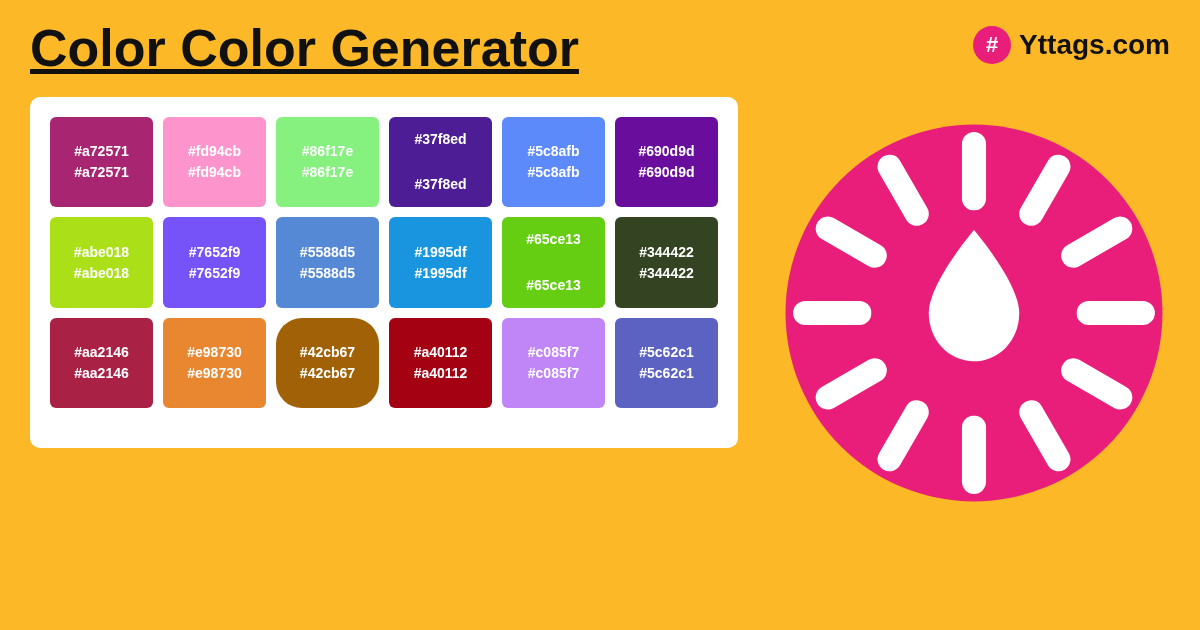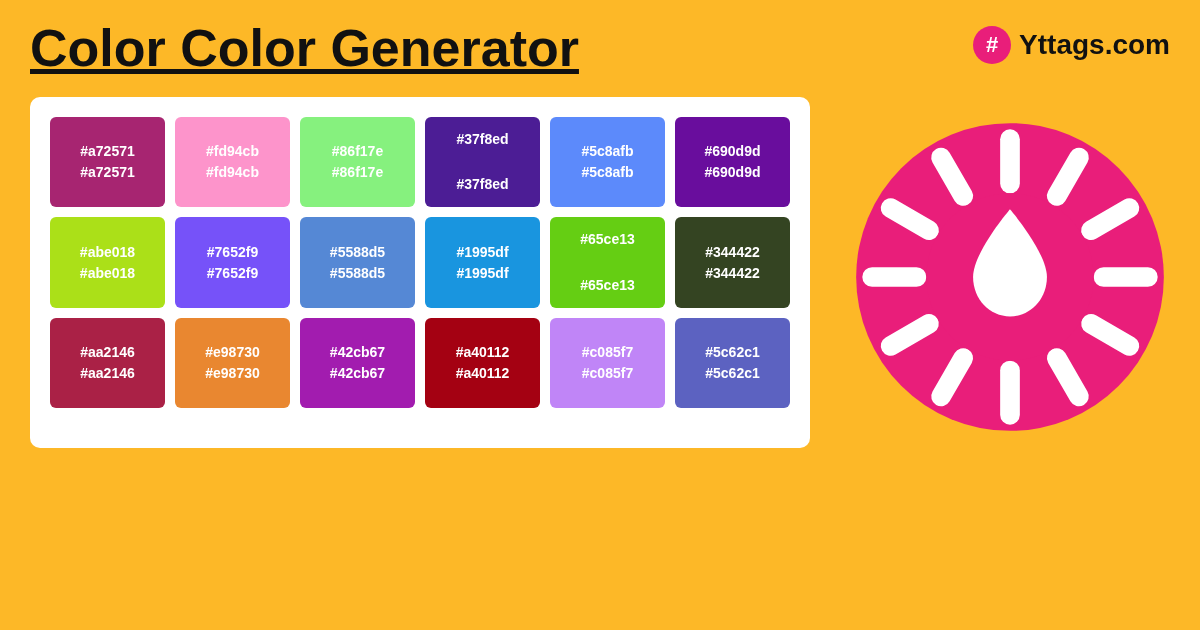--- a/index.html
+++ b/index.html
@@ -51,21 +51,21 @@
       display: flex;
       padding: 10px 30px 20px 30px;
       gap: 40px;
       align-items: flex-start;
     }
 
     .left-panel {
       background: white;
       border-radius: 10px;
       padding: 20px;
-      width: 780px;
+      width: 708px;
       flex-shrink: 0;
     }
 
     .color-grid {
       display: grid;
       grid-template-columns: repeat(6, 1fr);
       gap: 10px;
       margin-bottom: 20px;
     }
 
@@ -185,21 +185,21 @@
           <span>#344422</span>
         </div>
         <div class="color-cell" style="background-color: rgb(170, 33, 70);">
           <span>#aa2146</span>
           <span>#aa2146</span>
         </div>
         <div class="color-cell" style="background-color: rgb(233, 135, 48);">
           <span>#e98730</span>
           <span>#e98730</span>
         </div>
-        <div class="color-cell" style="background-color: #a21caf;">
+        <div class="color-cell" style="background-color: #a16207; border-radius: 26px;">
           <span>#42cb67</span>
           <span>#42cb67</span>
         </div>
         <div class="color-cell" style="background-color: rgb(164, 1, 18);">
           <span>#a40112</span>
           <span>#a40112</span>
         </div>
         <div class="color-cell" style="background-color: rgb(192, 133, 247);">
           <span>#c085f7</span>
           <span>#c085f7</span>

